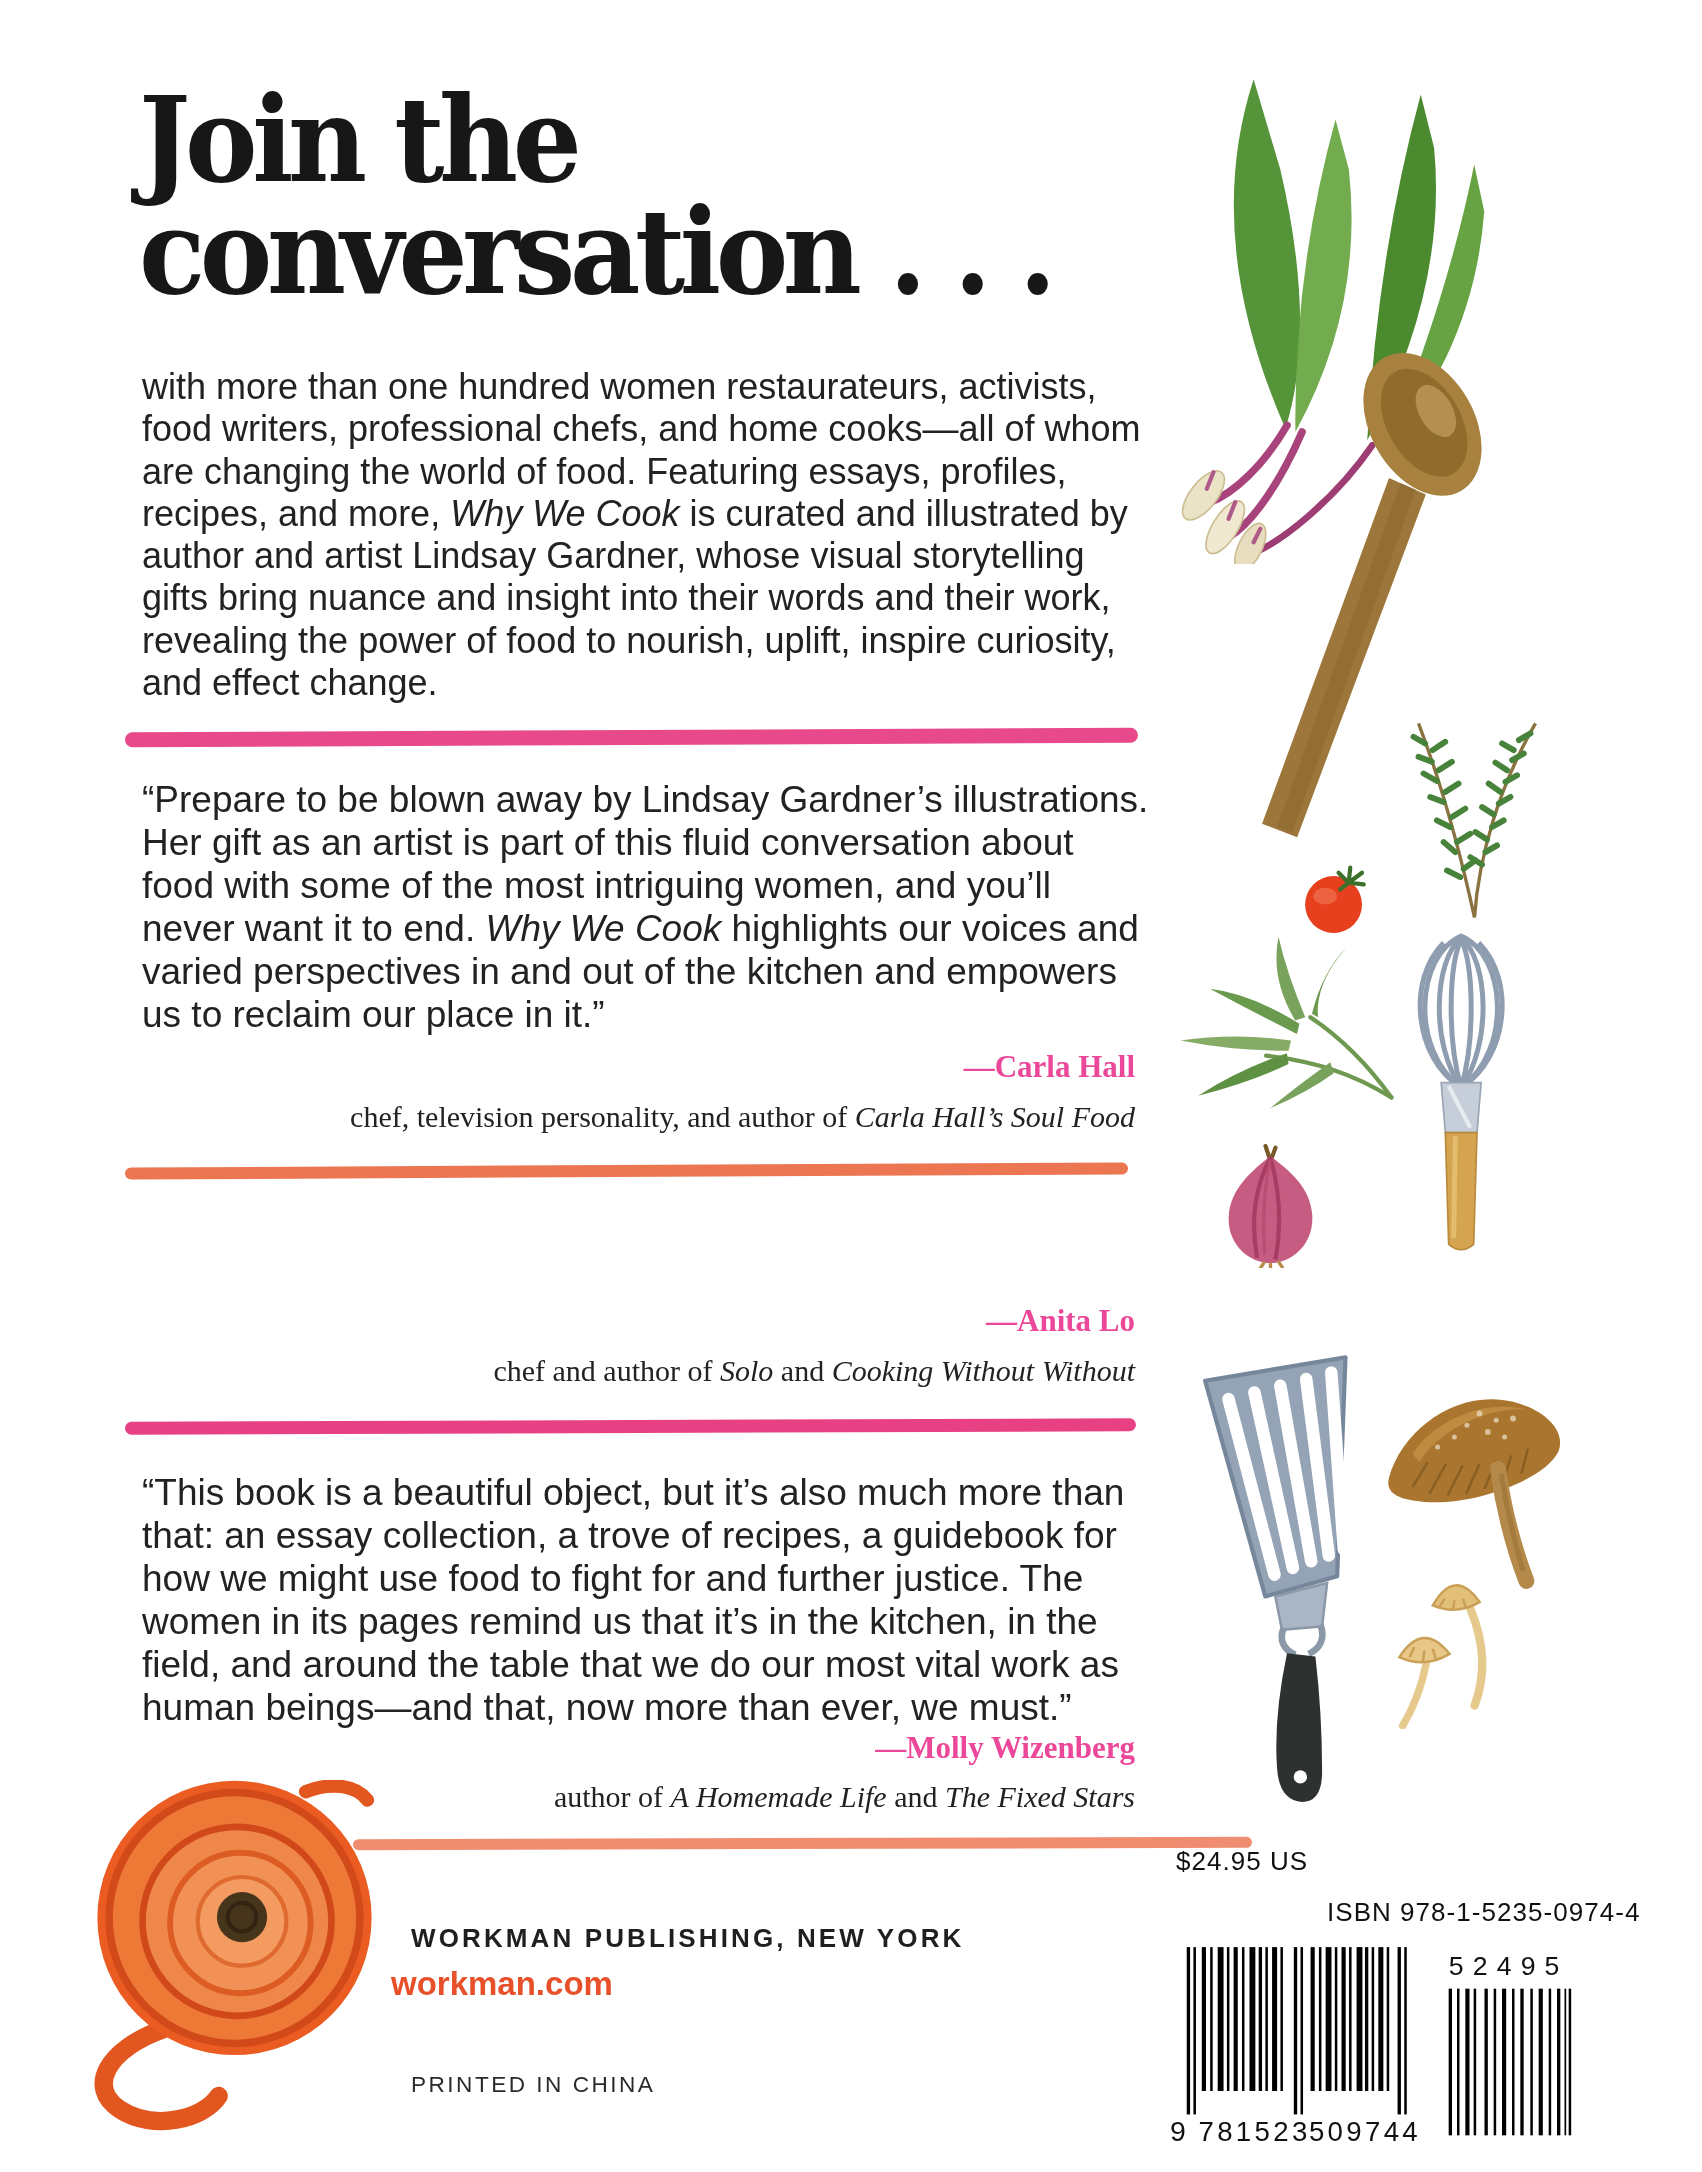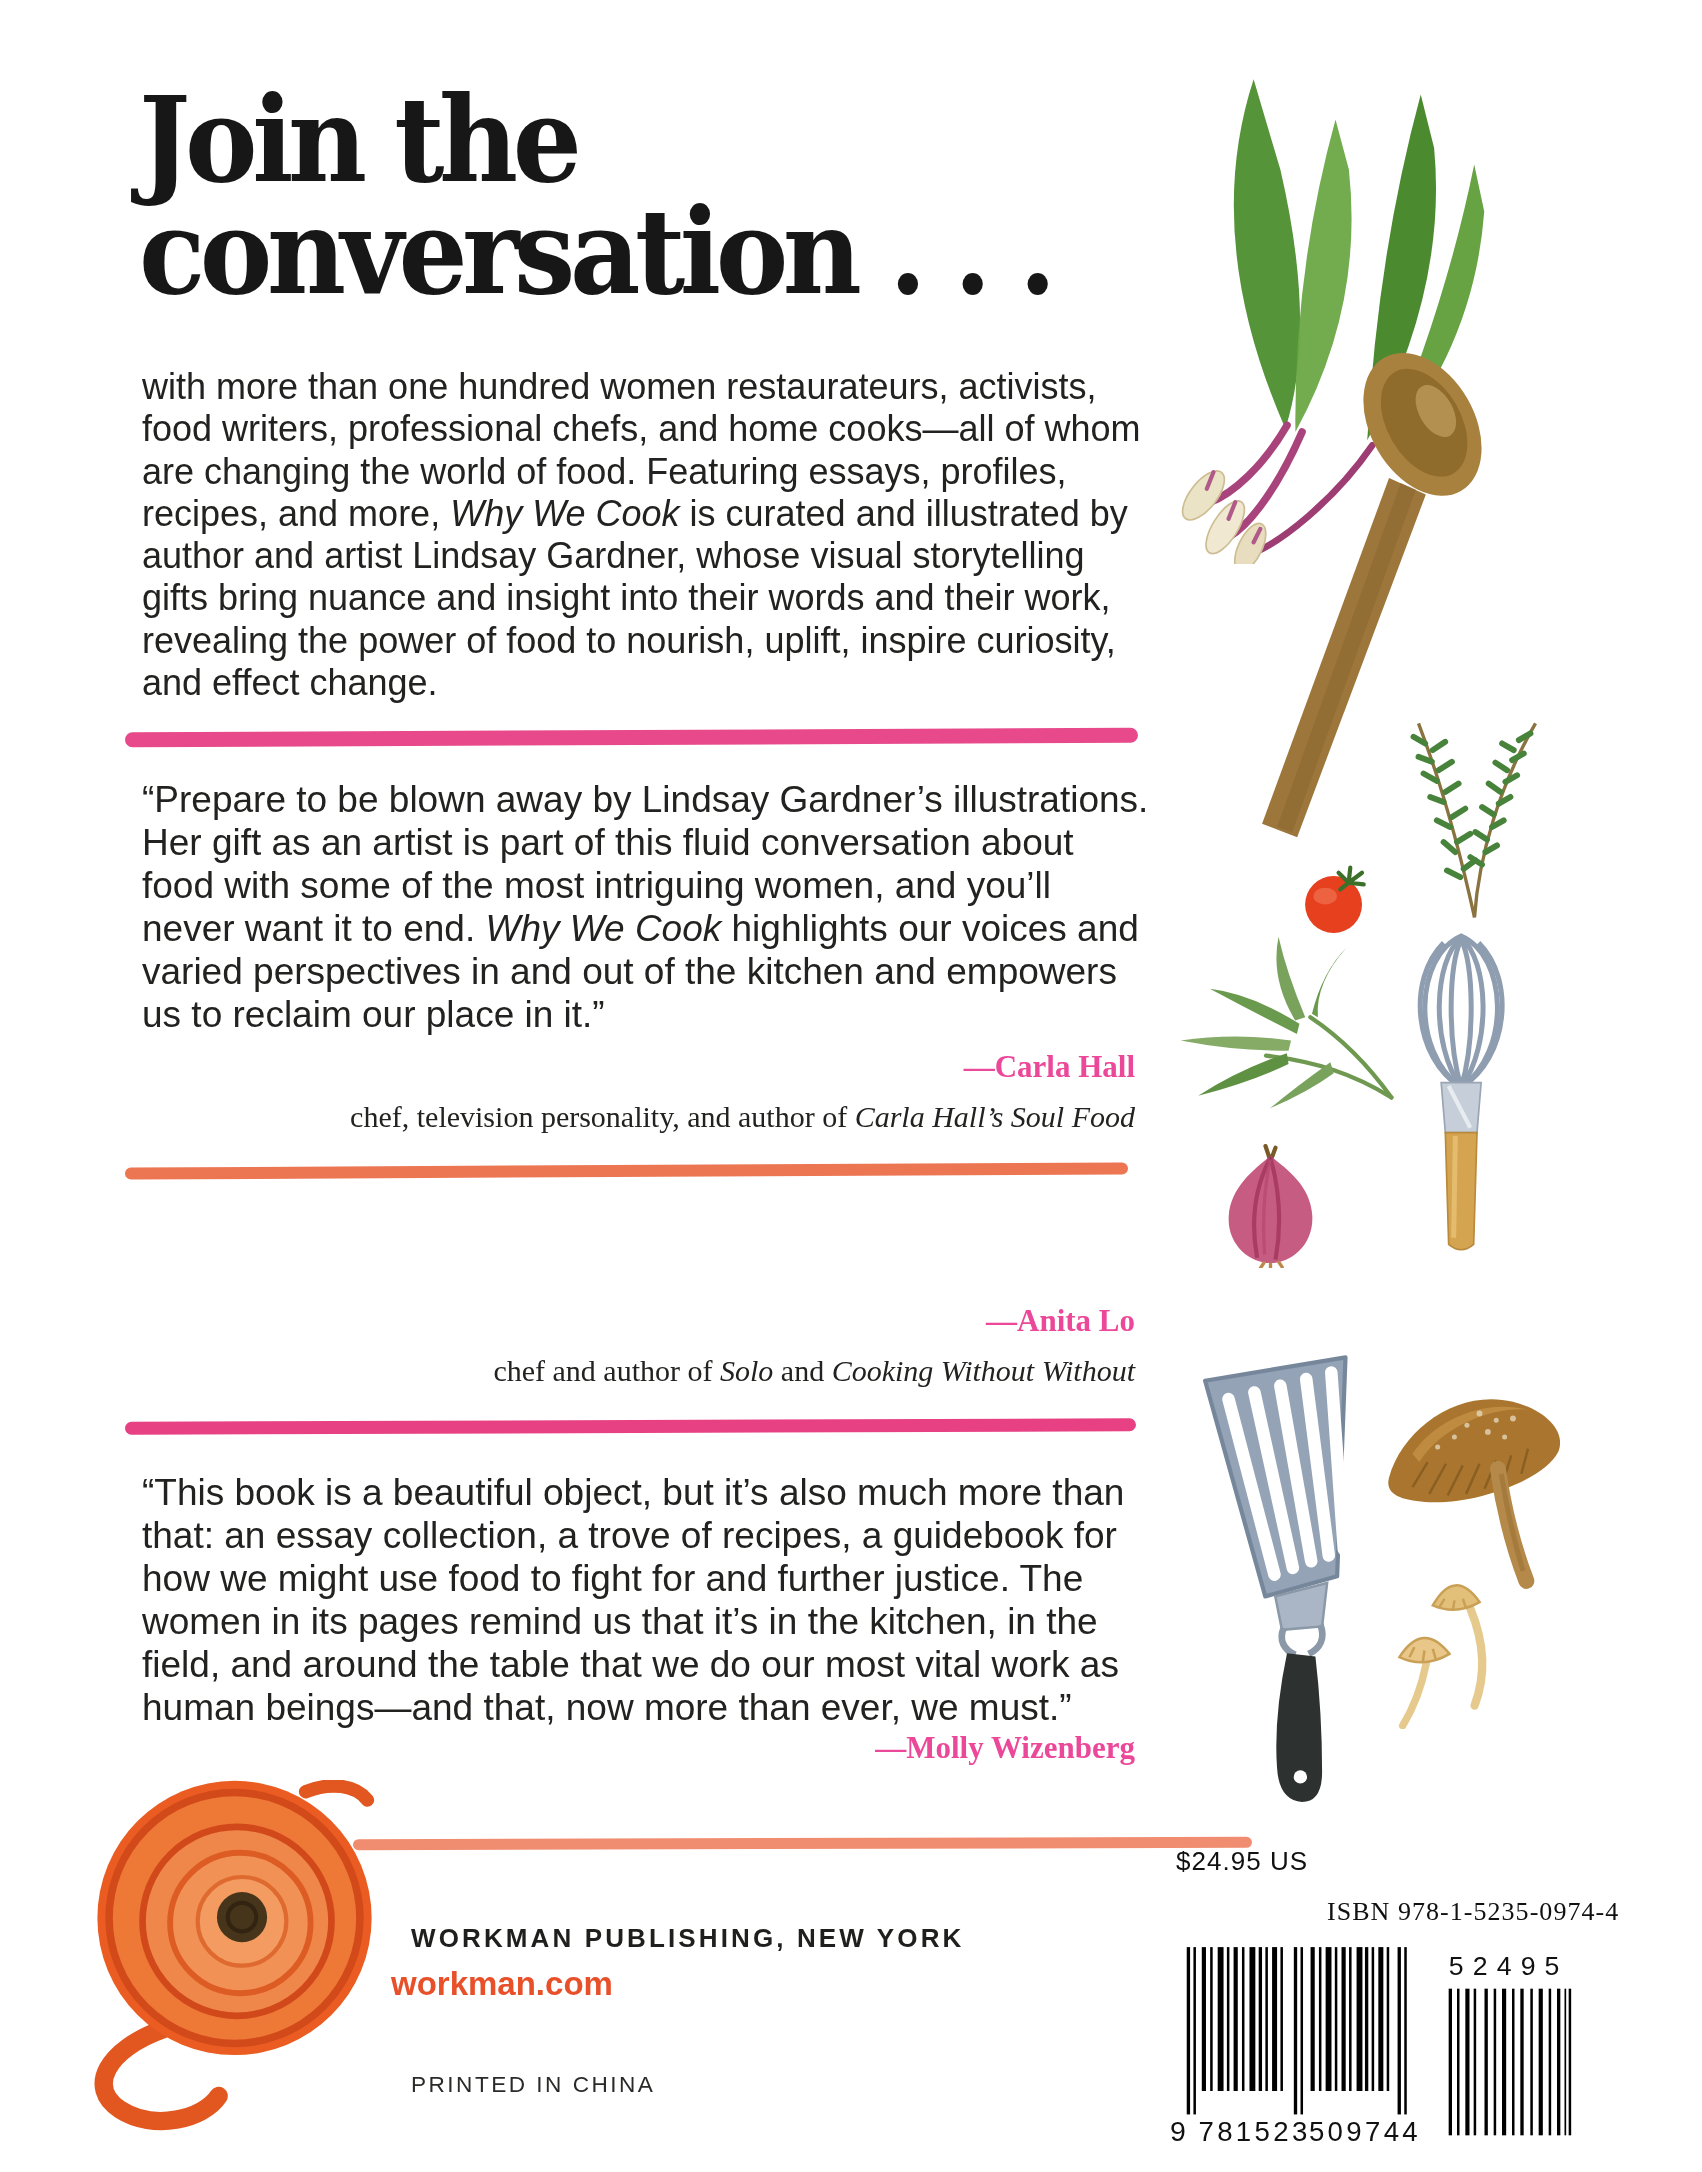--- a/index.html
+++ b/index.html
@@ -25,21 +25,21 @@
   .divider{height:15px;border-radius:7.5px;}
   .d1{left:125px;top:730px;width:1013px;background:#e7498a;transform:rotate(-0.25deg);}
   .d2{left:125px;top:1165px;width:1003px;height:11.7px;background:#ec7552;transform:rotate(-0.3deg);}
   .d3{left:125px;top:1420px;width:1011px;height:13.4px;background:#e74083;transform:rotate(-0.2deg);}
   .d4{left:353px;top:1838px;width:899px;height:11px;background:#f08d70;transform:rotate(-0.15deg);}
   .sans{font-family:"Liberation Sans",sans-serif;}
   .pub-line{left:411px;top:1923px;font-size:26px;font-weight:700;letter-spacing:0.12em;color:#1f1f1d;text-align:right;}
   .pub-site{left:391px;top:1965px;font-size:33px;font-weight:700;color:#e8502a;}
   .pub-printed{left:411px;top:2072px;font-size:22.6px;letter-spacing:0.11em;color:#2a2a28;}
   .price{left:1176px;top:1846px;font-size:26px;letter-spacing:0.04em;color:#111;}
-  .isbn{left:1327px;top:1897px;font-size:26px;letter-spacing:0.04em;color:#111;font-family:Liberation Serif, serif;}
+  .isbn{left:1327px;top:1897px;font-size:26px;letter-spacing:0.04em;color:#111;}
   svg{display:block;}
   .bars rect{fill:#000;}
   .bc-digit{font-family:"Liberation Sans",sans-serif;fill:#111;}
 </style>
 </head>
 <body>
 
 <div class="page">
 
   <div class="abs title">
@@ -56,20 +56,21 @@
 
   <div class="abs body-text quote q1"><span>“Prepare to be blown away by Lindsay Gardner’s illustrations. Her gift as an artist is part of this fluid conversation about food with some of the most intriguing women, and you’ll never want it to end. </span><em class="book">Why We Cook</em><span> highlights our voices and varied perspectives in and out of the kitchen and empowers us to reclaim our place in it.”</span></div>
   <div class="abs attr attr-name a1n">—Carla Hall</div>
   <div class="abs attr attr-credit a1c"><span>chef, television personality, and author of </span><em class="book">Carla Hall’s Soul Food</em><span></span><em class="book"></em></div>
 
   <div class="abs attr attr-name a2n">—Anita Lo</div>
   <div class="abs attr attr-credit a2c"><span>chef and author of </span><em class="book">Solo</em><span> and </span><em class="book">Cooking Without Without</em></div>
 
   <div class="abs body-text quote q3"><span>“This book is a beautiful object, but it’s also much more than that: an essay collection, a trove of recipes, a guidebook for how we might use food to fight for and further justice. The women in its pages remind us that it’s in the kitchen, in the field, and around the table that we do our most vital work as human beings—and that, now more than ever, we must.”</span><em class="book"></em><span></span></div>
   <div class="abs attr attr-name a3n">—Molly Wizenberg</div>
+  <div class="abs attr attr-credit a3c"><span>author of </span><em class="book">A Homemade Life</em><span> and </span><em class="book">The Fixed Stars</em></div>
 
   <svg class="abs" style="left:1170px;top:71px;" width="326" height="493" viewBox="0 0 390 590">
     <path d="M100,10 Q38,200 138,428 Q176,308 132,118 Z" fill="#56943a"></path>
     <path d="M198,58 Q148,240 150,432 Q232,282 214,118 Z" fill="#6aa845" opacity="0.95"></path>
     <path d="M300,28 Q248,220 236,442 Q332,262 316,92 Z" fill="#4c8a30"></path>
     <path d="M364,112 Q330,280 256,456 Q364,330 376,168 Z" fill="#67a243"></path>
     <path d="M140,424 C112,472 76,506 46,517" stroke="#a8437c" stroke-width="9" fill="none" stroke-linecap="round"></path>
     <path d="M158,432 C132,492 98,542 70,558" stroke="#a8437c" stroke-width="9" fill="none" stroke-linecap="round"></path>
     <path d="M242,448 C198,512 132,566 92,580" stroke="#9d3d74" stroke-width="8" fill="none" stroke-linecap="round"></path>
     <ellipse cx="40" cy="508" rx="16" ry="35" transform="rotate(38 40 508)" fill="#ebe3c6" stroke="#cdbd93" stroke-width="2"></ellipse>

